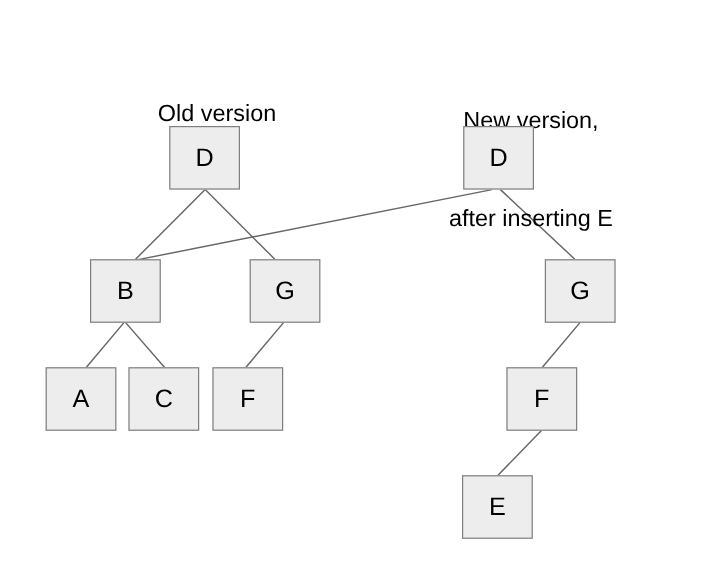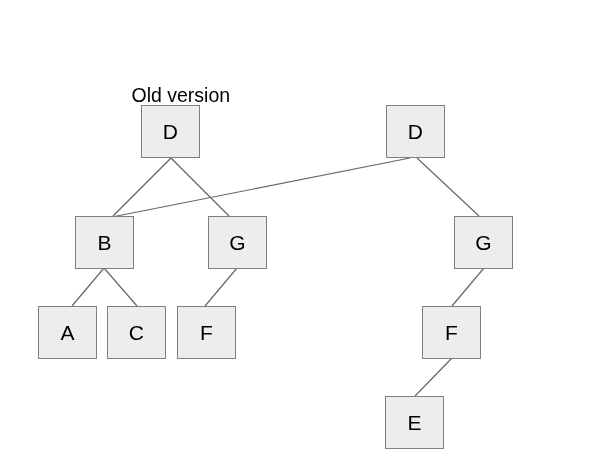--- a/index.html
+++ b/index.html
@@ -85,20 +85,24 @@
         <line x1="417" y1="158" x2="479" y2="216" stroke="#666666"></line>
         <line x1="484" y1="268" x2="452" y2="306" stroke="#666666"></line>
         <line x1="452" y1="358" x2="415" y2="396" stroke="#666666"></line>
       </g>
   </svg>
 
   <div class="caption" id="caption-old">
     <span>Old version</span>
   </div>
 
+  <div class="caption" id="caption-new">
+    <div>New version,</div>
+    <div>after inserting E</div>
+  </div>
 
   <div id="nodes">
       <div class="node" style="left: 141px; top: 105px; background: rgb(237, 237, 237); border-color: rgb(127, 127, 127);">
         <span class="node-label" style="color: rgb(0, 0, 0);">D</span>
       </div>
       <div class="node" style="left: 75px; top: 216px; background: rgb(237, 237, 237); border-color: rgb(127, 127, 127);">
         <span class="node-label" style="color: rgb(0, 0, 0);">B</span>
       </div>
       <div class="node" style="left: 208px; top: 216px; background: rgb(237, 237, 237); border-color: rgb(127, 127, 127);">
         <span class="node-label" style="color: rgb(0, 0, 0);">G</span>

